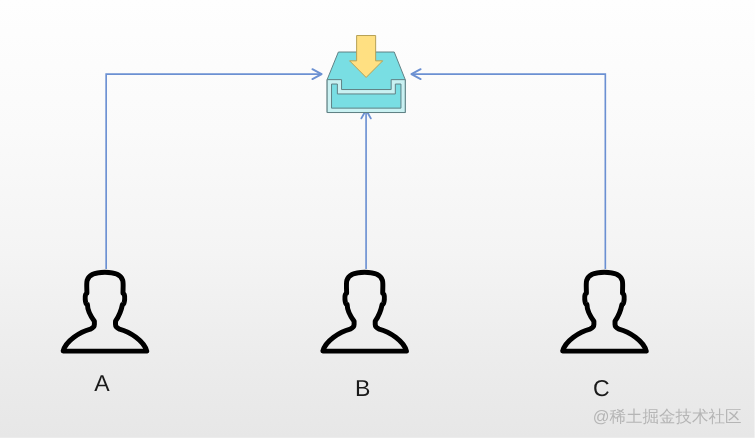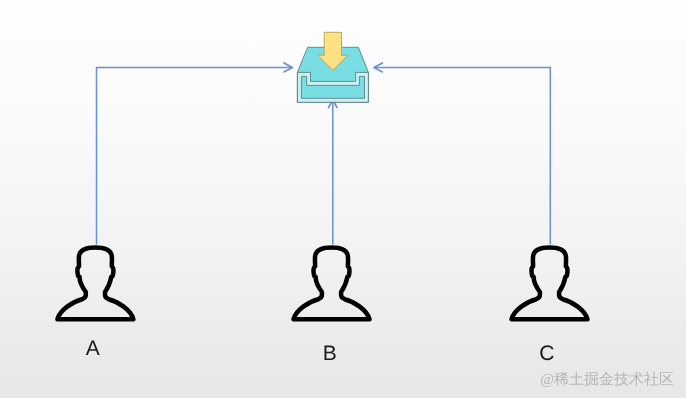--- a/index.html
+++ b/index.html
@@ -5,21 +5,21 @@
 <style>
   html,body{margin:0;padding:0;background:#ffffff;}
   body{width:686px;height:398px;overflow:hidden;
        font-family:"Liberation Sans",sans-serif;}
   #stage{position:relative;width:686px;height:398px;overflow:hidden;
          background:linear-gradient(180deg,#fefefe 0%,#fafafa 30%,#f4f4f4 58%,#ececec 82%,#e7e7e7 100%);}
   svg#canvas{position:absolute;left:0;top:0;display:block;}
   .lbl{font-family:"Liberation Sans",sans-serif;font-size:21px;fill:#1a1a1a;
         -webkit-font-smoothing:antialiased;text-rendering:geometricPrecision;}
   .wm{position:absolute;right:12px;bottom:9px;color:#b5b5b5;font-size:15px;
-      font-family:Liberation Serif, serif;white-space:nowrap;letter-spacing:0px;}
+      font-family:Liberation Sans, sans-serif;white-space:nowrap;letter-spacing:0px;}
 </style>
 </head>
 <body>
 
 <div id="stage">
 <svg id="canvas" width="686" height="398" viewBox="0 0 686 398">
 
   <g fill="none" stroke="#6b90d2" stroke-width="1.5">
     <path d="M96.5 244.5 L96.5 67.4 L292.2 67.4"></path>
     <path d="M284.0 62.9 L292.4 67.4 L284.0 71.9" stroke-linecap="round" stroke-linejoin="round" stroke-width="1.7"></path>

